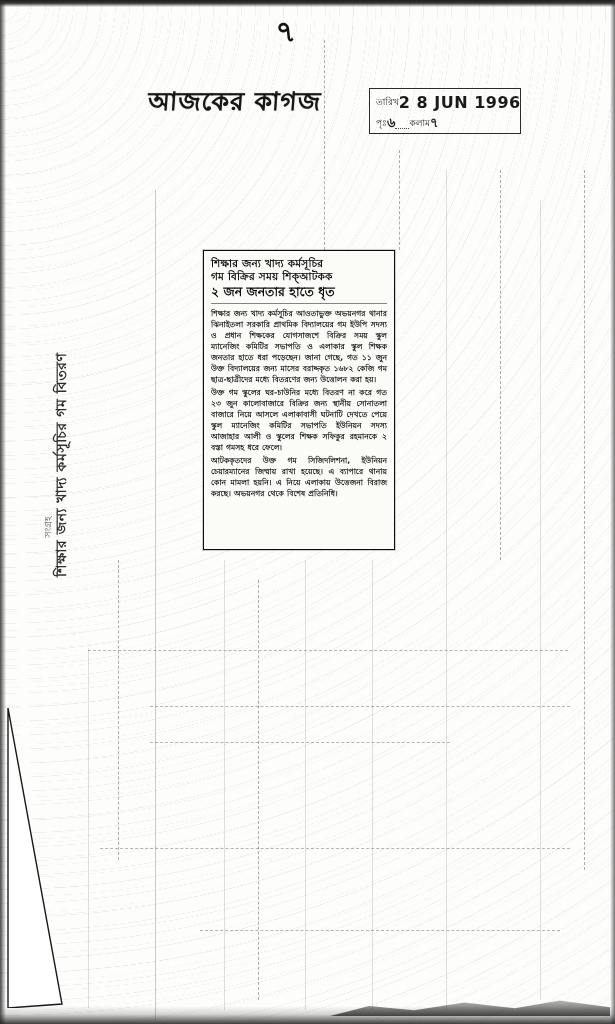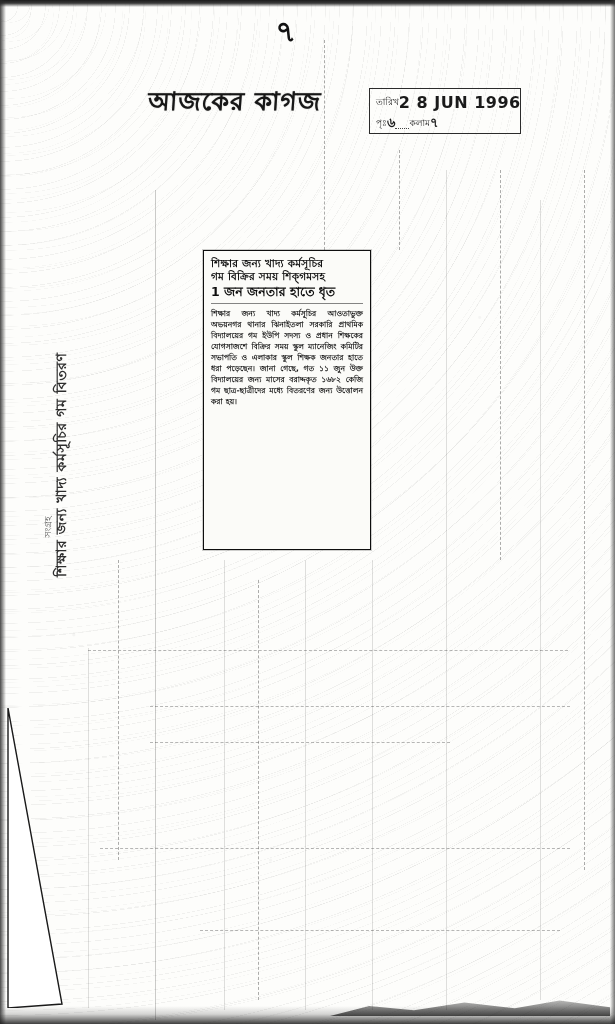--- a/index.html
+++ b/index.html
@@ -129,21 +129,21 @@
   .stamp .hand {
     font-size: 13px;
     font-weight: 700;
   }
 
   
   .clipping {
     position: absolute;
     top: 250px;
     left: 203px;
-    width: 168px;
+    width: 192px;
     height: 300px;
     background: #fbfbf8;
     border: 1px solid #0e0e0e;
     box-sizing: border-box;
     padding: 6px 7px 4px 7px;
     box-shadow: 0 0 0 1px rgba(0,0,0,.18);
     overflow: hidden;
   }
   .clip-head {
     font-family: "DejaVu Sans", sans-serif;
@@ -298,26 +298,28 @@
       <span class="hand">৬</span>
       <span class="dotline"></span>
       <span class="lbl">কলাম</span>
       <span class="hand">৭</span>
     </div>
   </div>
 
   <div class="clipping">
     <div class="clip-head">
       <span>শিক্ষার জন্য খাদ্য কর্মসূচির</span>
-      <span class="l2">গম বিক্রির সময় শিক্গমসহ</span>
+      <span class="l2">গম বিক্রির সময় শিক্আটকক</span>
     </div>
-    <div class="clip-sub">1 জন জনতার হাতে ধৃত</div>
+    <div class="clip-sub">২ জন জনতার হাতে ধৃত</div>
     <div class="clip-rule"></div>
     <div class="clip-body">
       <p>শিক্ষার জন্য খাদ্য কর্মসূচির আওতাভুক্ত অভয়নগর থানার ঝিনাইতলা সরকারি প্রাথমিক বিদ্যালয়ের গম ইউপি সদস্য ও প্রধান শিক্ষকের যোগসাজশে বিক্রির সময় স্কুল ম্যানেজিং কমিটির সভাপতি ও এলাকার স্কুল শিক্ষক জনতার হাতে ধরা পড়েছেন। জানা গেছে, গত ১১ জুন উক্ত বিদ্যালয়ের জন্য মাসের বরাদ্দকৃত ১৬৮২ কেজি গম ছাত্র-ছাত্রীদের মধ্যে বিতরণের জন্য উত্তোলন করা হয়।</p>
+      <p>উক্ত গম স্কুলের ঘর-চাউনির মধ্যে বিতরণ না করে গত ২৩ জুন কালোবাজারে বিক্রির জন্য স্থানীয় সোনাতলা বাজারে নিয়ে আসলে এলাকাবাসী ঘটনাটি দেখতে পেয়ে স্কুল ম্যানেজিং কমিটির সভাপতি ইউনিয়ন সদস্য আজাহার আলী ও স্কুলের শিক্ষক সফিকুর রহমানকে ২ বস্তা গমসহ ধরে ফেলে।</p>
+      <p>আটককৃতদের উক্ত গম সিজিদলিশনা, ইউনিয়ন চেয়ারম্যানের জিম্মায় রাখা হয়েছে। এ ব্যাপারে থানায় কোন মামলা হয়নি। এ নিয়ে এলাকায় উত্তেজনা বিরাজ করছে। অভয়নগর থেকে বিশেষ প্রতিনিধি।</p>
     </div>
   </div>
 
   <div class="margin-note">শিক্ষার জন্য খাদ্য কর্মসূচির গম বিতরণ</div>
   <div class="margin-note-2">সংগ্রহ</div>
 
   <svg class="torn-corner" viewBox="0 0 60 300" preserveAspectRatio="none">
     <polygon points="4,0 58,296 4,300" fill="#ffffff" stroke="#1a1a1a" stroke-width="1.4"></polygon>
   </svg>
 

